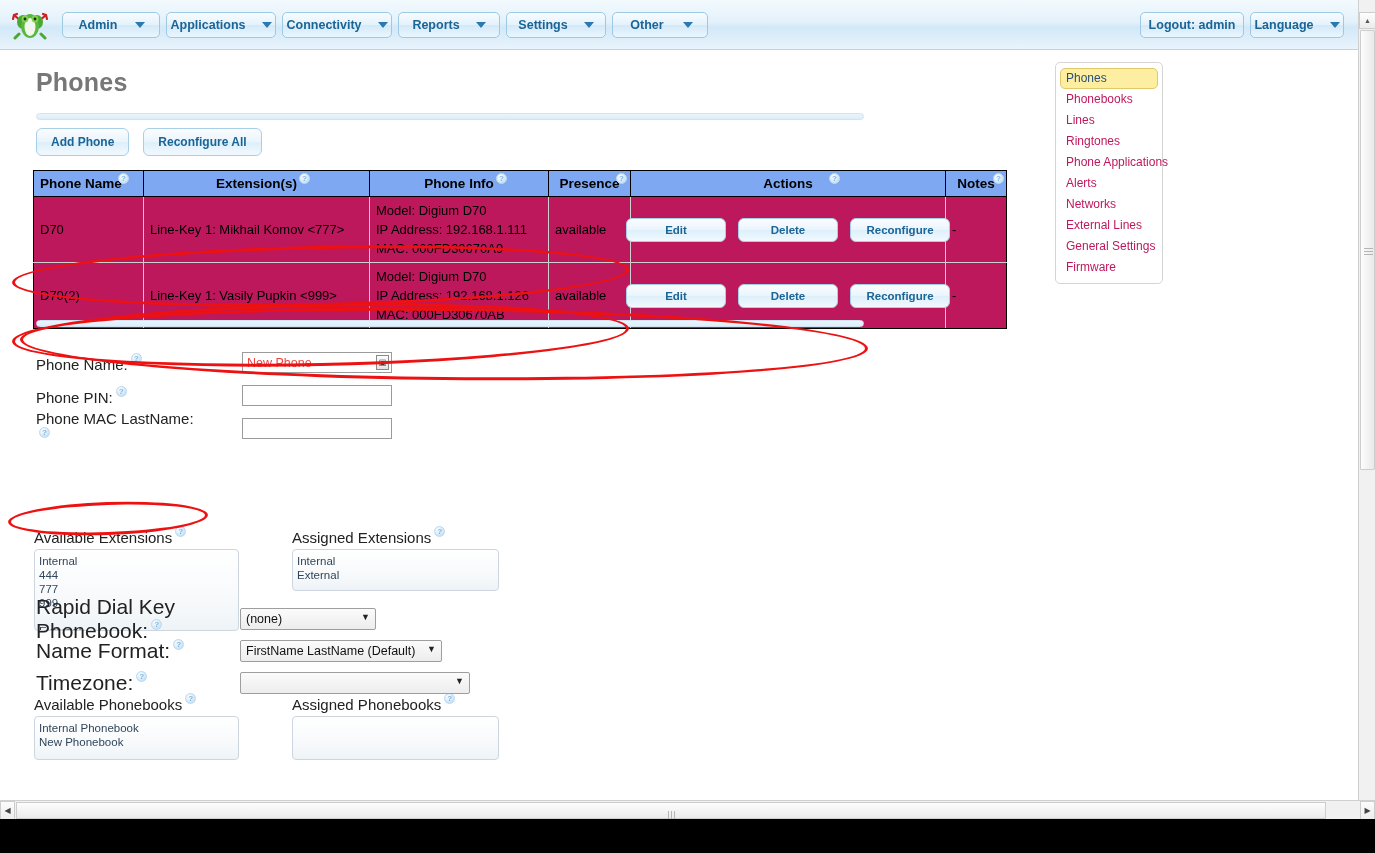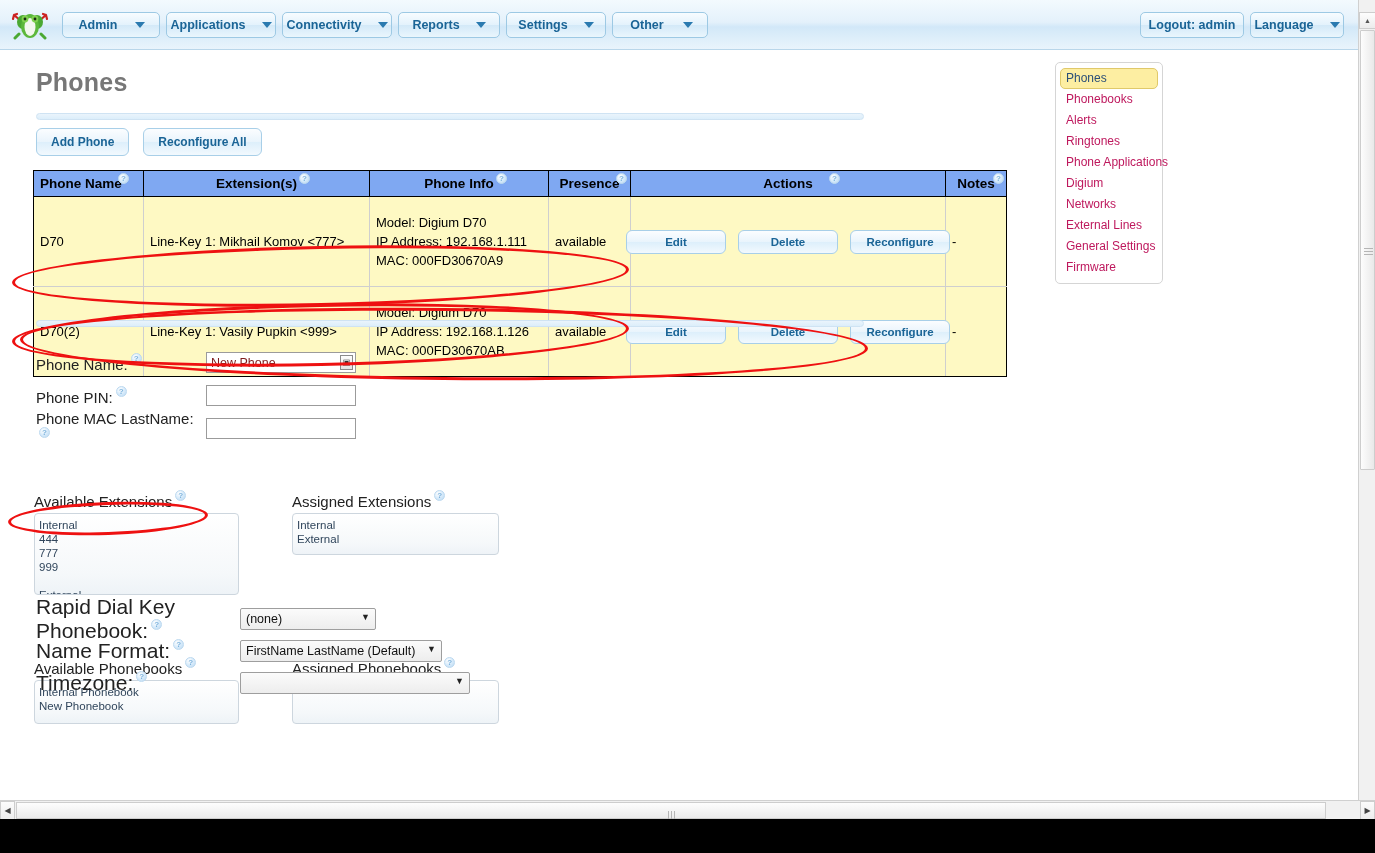--- a/index.html
+++ b/index.html
@@ -123,23 +123,23 @@
     position: relative;
     text-align: center;
   }
   .phone-table th.left { text-align: left; }
   .phone-table td {
     border-left: 1px solid #cfcfcf;
     border-right: 1px solid #cfcfcf;
     border-bottom: 1px solid #cfcfcf;
     font-size: 13px;
     color: #000;
-    padding: 16px 6px;
+    padding: 4px 6px;
     vertical-align: middle;
-    background: #fef9c3;
+    background: #be185d;
   }
   .phone-table tr td:first-child { border-left: 1px solid #000; }
   .phone-table tr td:last-child { border-right: 1px solid #000; }
   .phone-table tr:last-child td { border-bottom: 1px solid #000; }
   .pinfo div { line-height: 19px; white-space: nowrap; }
   .actions-cell { text-align: center; }
   .actions-wrap { display: flex; gap: 12px; justify-content: center; }
 
   
   .qmark {
@@ -175,36 +175,37 @@
     width: 170px;
     flex: none;
   }
   .fctl { margin-left: 0; }
   .txtinput {
     width: 150px; height: 21px;
     border: 1px solid #9b9b9b;
     font-size: 12.5px;
     padding: 1px 4px;
     font-family: "Liberation Sans", sans-serif;
-    color: #7f1d1d;
+    color: #ef4444;
     background: #fff;
+    margin-left: 36px;
   }
   .spin-wrap { position: relative; display: inline-block; }
   .spin-btn {
     position: absolute; right: 3px; top: 3px;
     width: 13px; height: 15px;
     border: 1px solid #8a8a8a;
     background: linear-gradient(to bottom,#fdfdfd,#e3e3e3);
     font-size: 8px; line-height: 14px; text-align: center;
     color: #333;
     cursor: pointer;
   }
 
   .listgrid {
-    position: absolute; left: 34px; top: 440px;
+    position: absolute; left: 34px; top: 476px;
     width: 980px;
   }
   .listrow { display: flex; gap: 53px; }
   .listcol { width: 205px; }
   .listlabel {
     font-size: 15px; color: #222;
     margin-bottom: 3px;
     display: block;
   }
   .listbox {
@@ -633,30 +634,30 @@
     </div>
 
     <div class="sidebar">
       <div class="side-item active">
         <span>Phones</span>
       </div>
       <div class="side-item">
         <span>Phonebooks</span>
       </div>
       <div class="side-item">
+        <span>Lines</span>
+      </div>
+      <div class="side-item">
+        <span>Ringtones</span>
+      </div>
+      <div class="side-item">
+        <span>Phone Applications</span>
+      </div>
+      <div class="side-item">
         <span>Alerts</span>
-      </div>
-      <div class="side-item">
-        <span>Ringtones</span>
-      </div>
-      <div class="side-item">
-        <span>Phone Applications</span>
-      </div>
-      <div class="side-item">
-        <span>Digium</span>
       </div>
       <div class="side-item">
         <span>Networks</span>
       </div>
       <div class="side-item">
         <span>External Lines</span>
       </div>
       <div class="side-item">
         <span>General Settings</span>
       </div>

